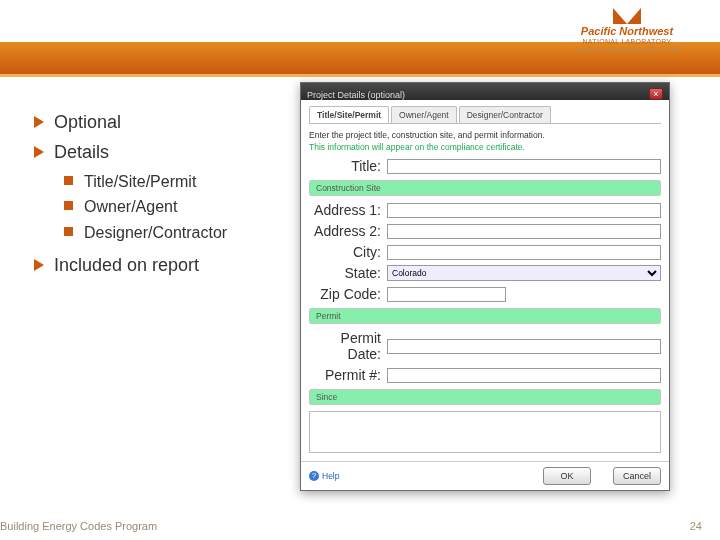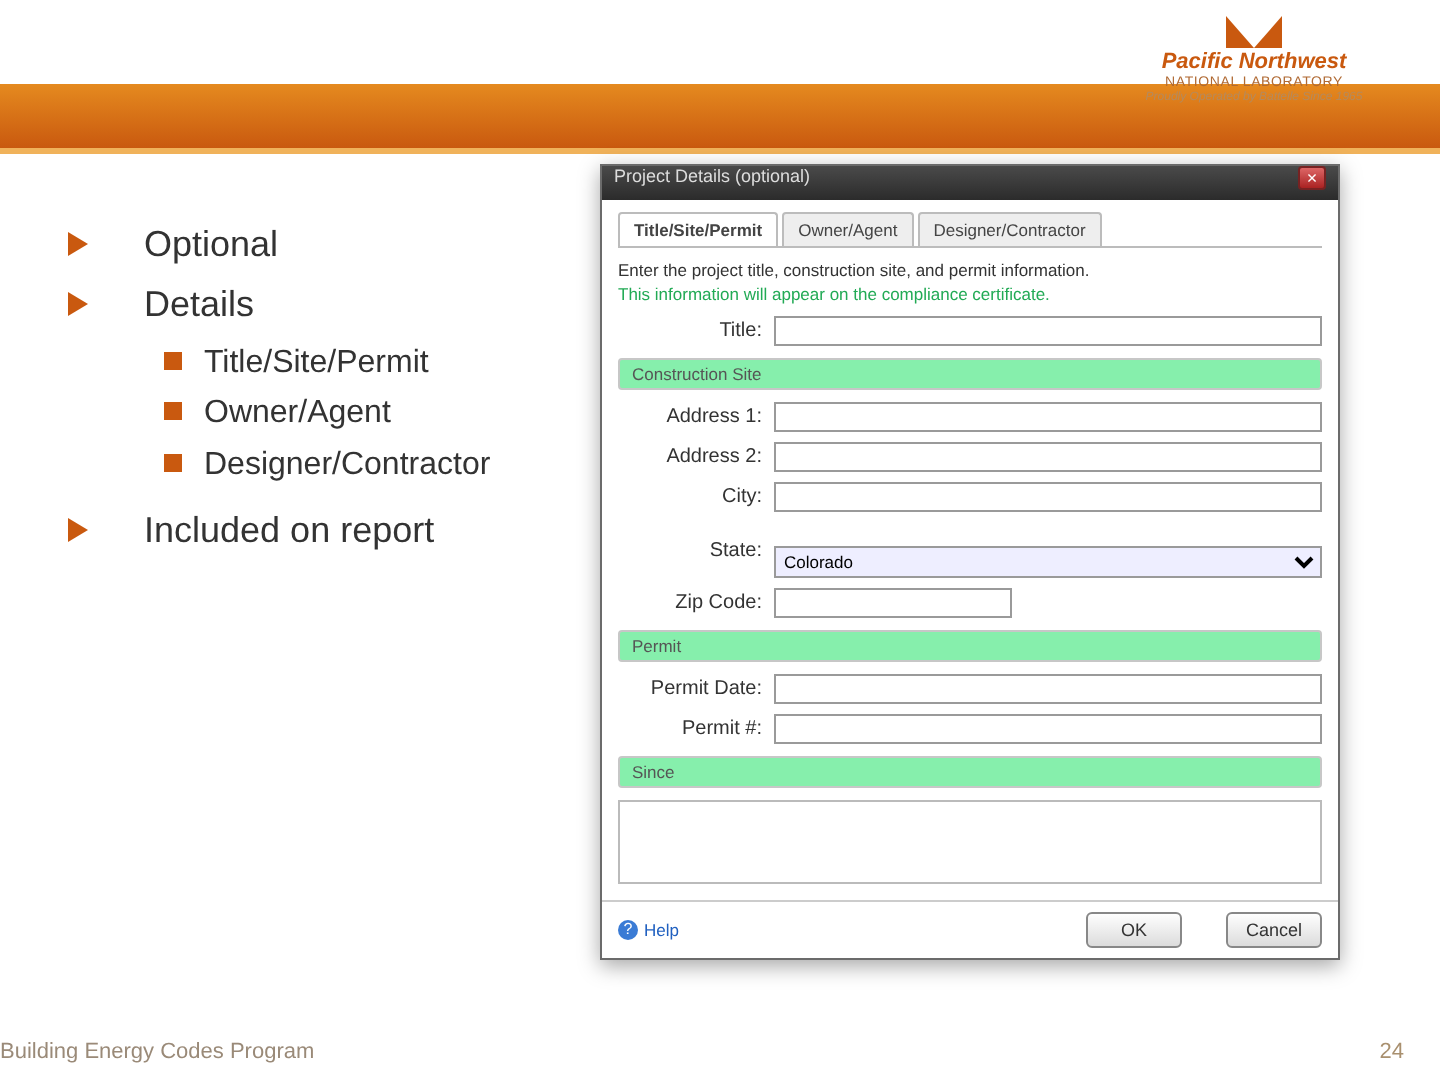--- a/index.html
+++ b/index.html
@@ -34,62 +34,62 @@
   .brand .logo::before{ left:0; border-right:14px solid transparent; border-left:0 solid transparent;}
   .brand .logo::after{ right:0; border-left:14px solid transparent; border-right:0 solid transparent;}
   .brand .line1{ font-size:11px; color:#c9590f; font-style:italic; font-weight:bold;}
   .brand .line2{ font-size:7px; color:#b06a34; letter-spacing:0.3px;}
   .brand .line3{ font-size:6px; color:#b58a5d; font-style:italic;}
 
   
   .body { position:absolute; top:82px; left:0; right:0; bottom:28px; display:flex; }
   .bullets { width:300px; padding:28px 8px 0 34px; font-size:18px; color:#333; }
   .bullets ul{ list-style:none; }
-  .b1 > li{ position:relative; padding-left:38px; margin-bottom:6px; line-height:1.35;}
+  .b1 > li{ position:relative; padding-left:20px; margin-bottom:6px; line-height:1.35;}
   .b1 > li::before{
     content:""; position:absolute; left:0; top:6px; width:0;height:0;
     border-left:10px solid #c9590f; border-top:6px solid transparent; border-bottom:6px solid transparent;
   }
   .b2 { margin:6px 0 10px 10px; }
   .b2 > li{ position:relative; padding-left:20px; font-size:16px; margin-bottom:4px;}
   .b2 > li::before{
     content:""; position:absolute; left:0; top:5px; width:9px;height:9px; background:#c9590f;
   }
 
   
   .dialog-wrap{ flex:1; padding:0 18px 0 0; }
   .dialog{
     width:370px; background:#fff; border:1px solid #6b6b6b; box-shadow:0 3px 10px rgba(0,0,0,.35);
     font-size:9px; color:#333;
     filter: blur(.2px);
   }
   .dlg-title{
-    background:linear-gradient(#4a4a4a,#2b2b2b); color:#ddd; height:17px; display:flex; align-items:flex-start;
+    background:linear-gradient(#4a4a4a,#2b2b2b); color:#ddd; height:17px; display:flex; align-items:flex-end;
     justify-content:space-between; padding:0 6px; font-size:9px;
   }
   .dlg-close{
     width:14px;height:12px;background:linear-gradient(#d66,#a22); color:#fff; text-align:center; line-height:11px;
     border:1px solid #722; border-radius:2px; font-size:9px;
   }
   .dlg-body{ padding:6px 8px 8px 8px; }
   .tabs{ display:flex; border-bottom:1px solid #bcbcbc; margin-bottom:6px;}
   .tab{
     padding:3px 7px; font-size:8.5px; border:1px solid #bcbcbc; border-bottom:none; background:#eee;
     margin-right:2px; border-radius:2px 2px 0 0; color:#444;
   }
   .tab.active{ background:#fff; font-weight:bold;}
   .intro{ font-size:8.5px; color:#333; margin-bottom:2px;}
   .intro2{ font-size:8.5px; color:#2a5; margin-bottom:6px;}
   .row{ display:flex; align-items:center; margin-bottom:5px;}
-  .row label{ width:72px; text-align:right; margin-right:6px; font-size:10px; color:#333;}
+  .row label{ width:72px; text-align:right; margin-right:6px; font-size:14px; color:#333;}
   .row input[type=text]{
     flex:1; height:15px; border:1px solid #9a9a9a; background:#fff; font-size:8.5px; padding:0 3px;
   }
   .row select{
-    flex:1; height:16px; border:1px solid #9a9a9a; background:#eef; font-size:8.5px;margin-top:12px;
+    flex:1; height:16px; border:1px solid #9a9a9a; background:#eef; font-size:8.5px;
   }
   .section-head{
     background:#86efac; border:1px solid #c7c7c7; padding:2px 6px; font-size:8.5px; color:#555;
     margin:6px 0 6px 0; border-radius:2px;
   }
   .notes-box{ height:42px; border:1px solid #bbb; background:#fff; margin-top:2px;}
   .dlg-footer{
     border-top:1px solid #ccc; padding:5px 8px; display:flex; align-items:center; justify-content:space-between;
   }
   .help{ color:#2060c0; font-size:8.5px; display:flex; align-items:center; gap:3px;}

